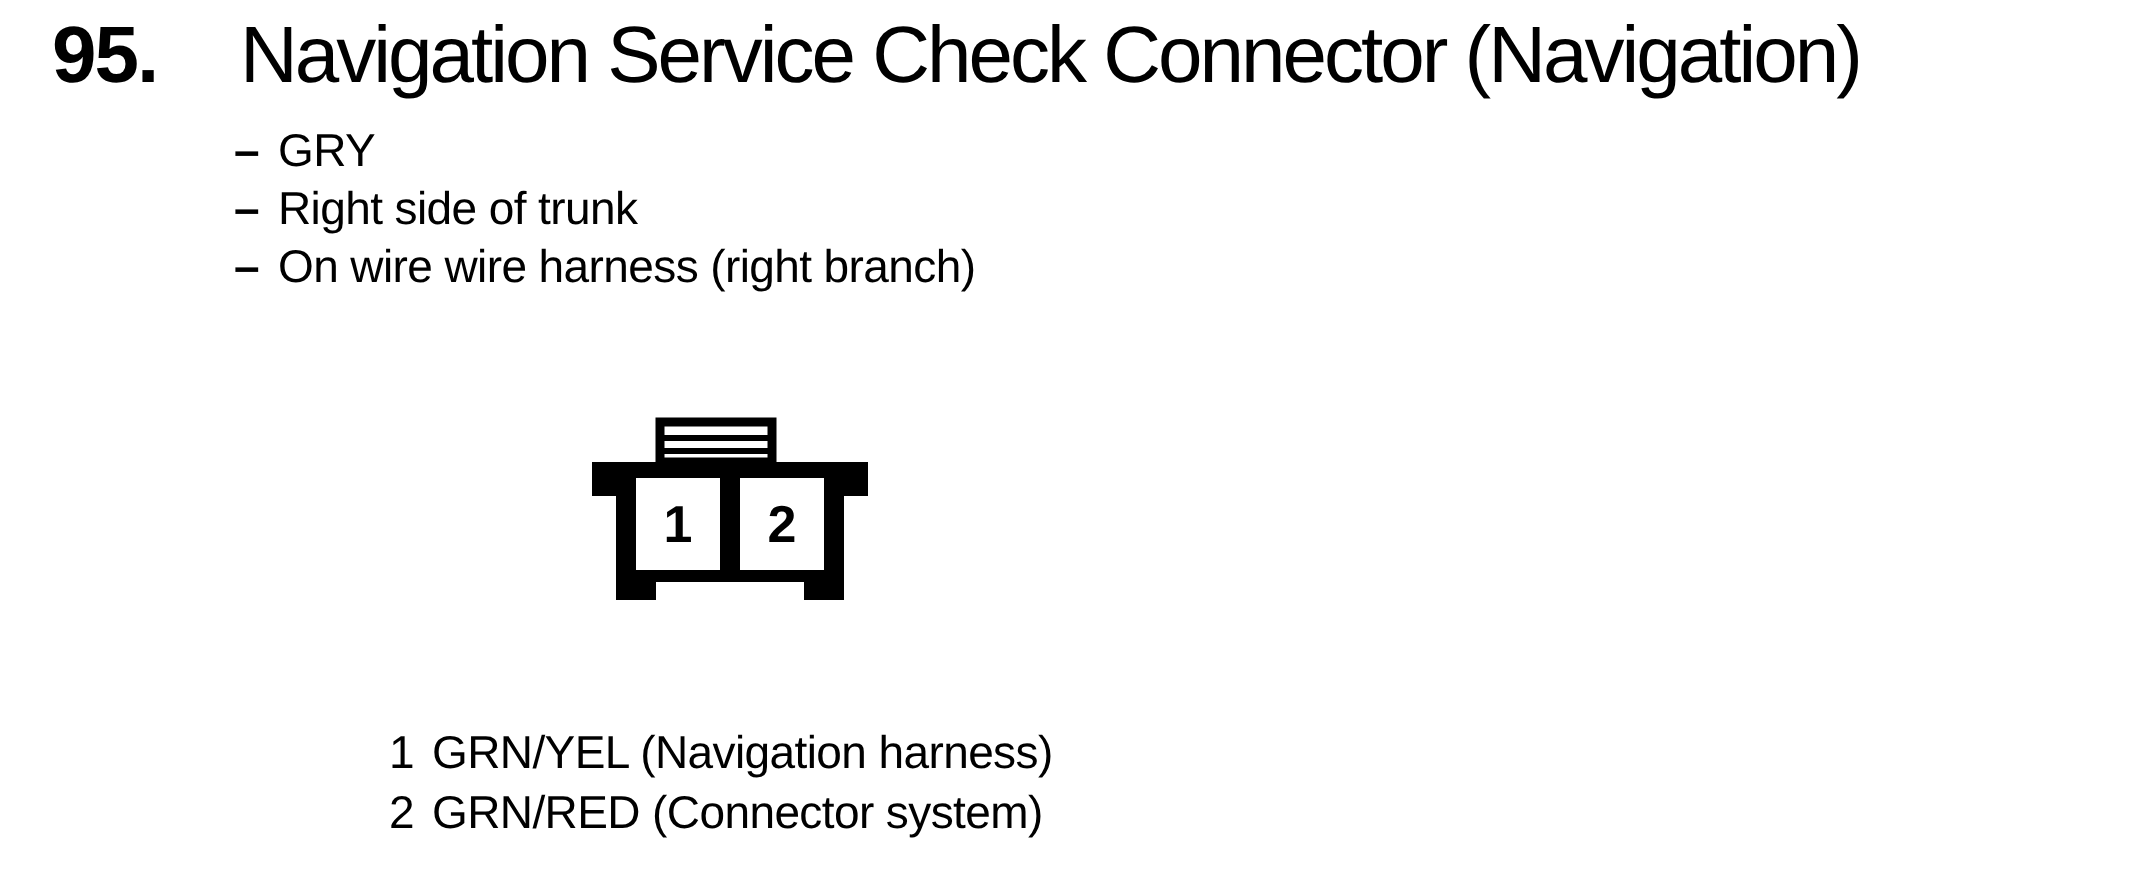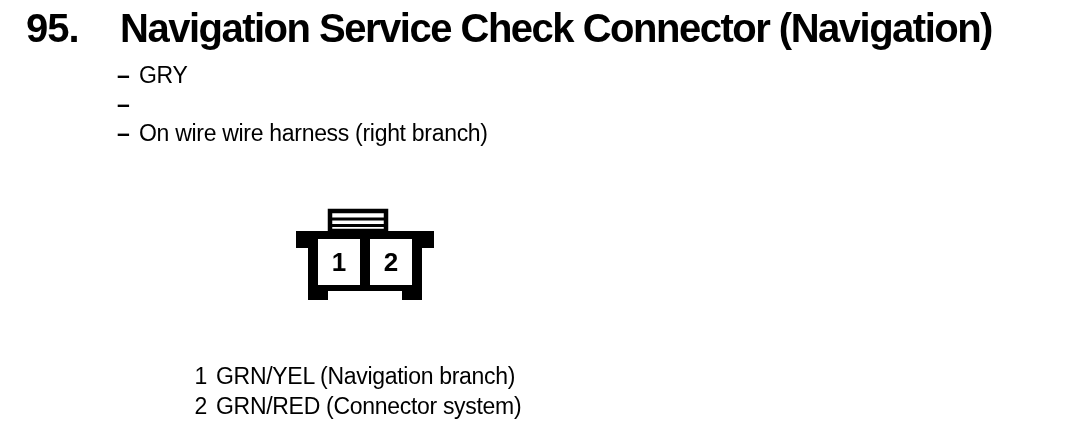--- a/index.html
+++ b/index.html
@@ -26,21 +26,21 @@
     letter-spacing: -1px;
     white-space: nowrap;
   }
   .page-title {
     position: absolute;
     left: 120px;
     top: 8px;
     margin: 0;
     font-size: 40px;
     line-height: 40px;
-    font-weight: bold;
+    font-weight: normal;
     letter-spacing: -1.5px;
     white-space: nowrap;
   }
   .details {
     position: absolute;
     left: 117px;
     top: 61px;
     font-size: 23px;
     letter-spacing: -0.3px;
   }
@@ -89,20 +89,21 @@
 
   <h1 class="page-title">Navigation Service Check Connector (Navigation)</h1>
 
   <div class="details">
     <div class="detail-line">
       <span class="detail-dash">–</span>
       <span>GRY</span>
     </div>
     <div class="detail-line">
       <span class="detail-dash">–</span>
+      <span>Right side of trunk</span>
     </div>
     <div class="detail-line">
       <span class="detail-dash">–</span>
       <span>On wire wire harness (right branch)</span>
     </div>
   </div>
 
   <svg class="connector-figure" viewBox="0 0 140 98" xmlns="http://www.w3.org/2000/svg">
 
     <rect x="34" y="5" width="56" height="20" fill="#ffffff" stroke="#000000" stroke-width="4.5"></rect>
@@ -114,21 +115,21 @@
     <rect x="22" y="33" width="42" height="46" fill="#ffffff"></rect>
     <rect x="74" y="33" width="42" height="46" fill="#ffffff"></rect>
 
     <text x="43" y="65" font-size="26" font-weight="bold" text-anchor="middle" font-family="Liberation Sans, sans-serif" fill="#000000">1</text>
     <text x="95" y="65" font-size="26" font-weight="bold" text-anchor="middle" font-family="Liberation Sans, sans-serif" fill="#000000">2</text>
   </svg>
 
   <div class="pin-legend">
     <div class="legend-row">
       <span class="legend-pin">1</span>
-      <span>GRN/YEL (Navigation branch)</span>
+      <span>GRN/YEL (Navigation harness)</span>
     </div>
     <div class="legend-row">
       <span class="legend-pin">2</span>
       <span>GRN/RED (Connector system)</span>
     </div>
   </div>
 
 </div>
 
 </body></html>

